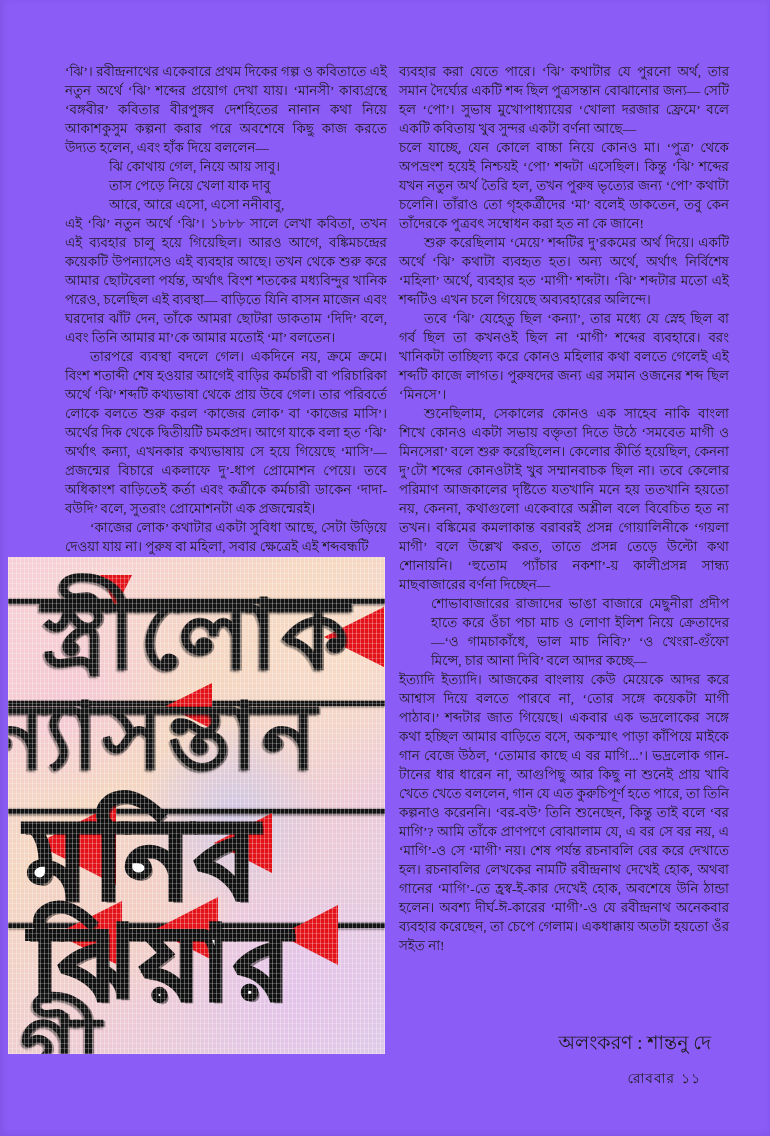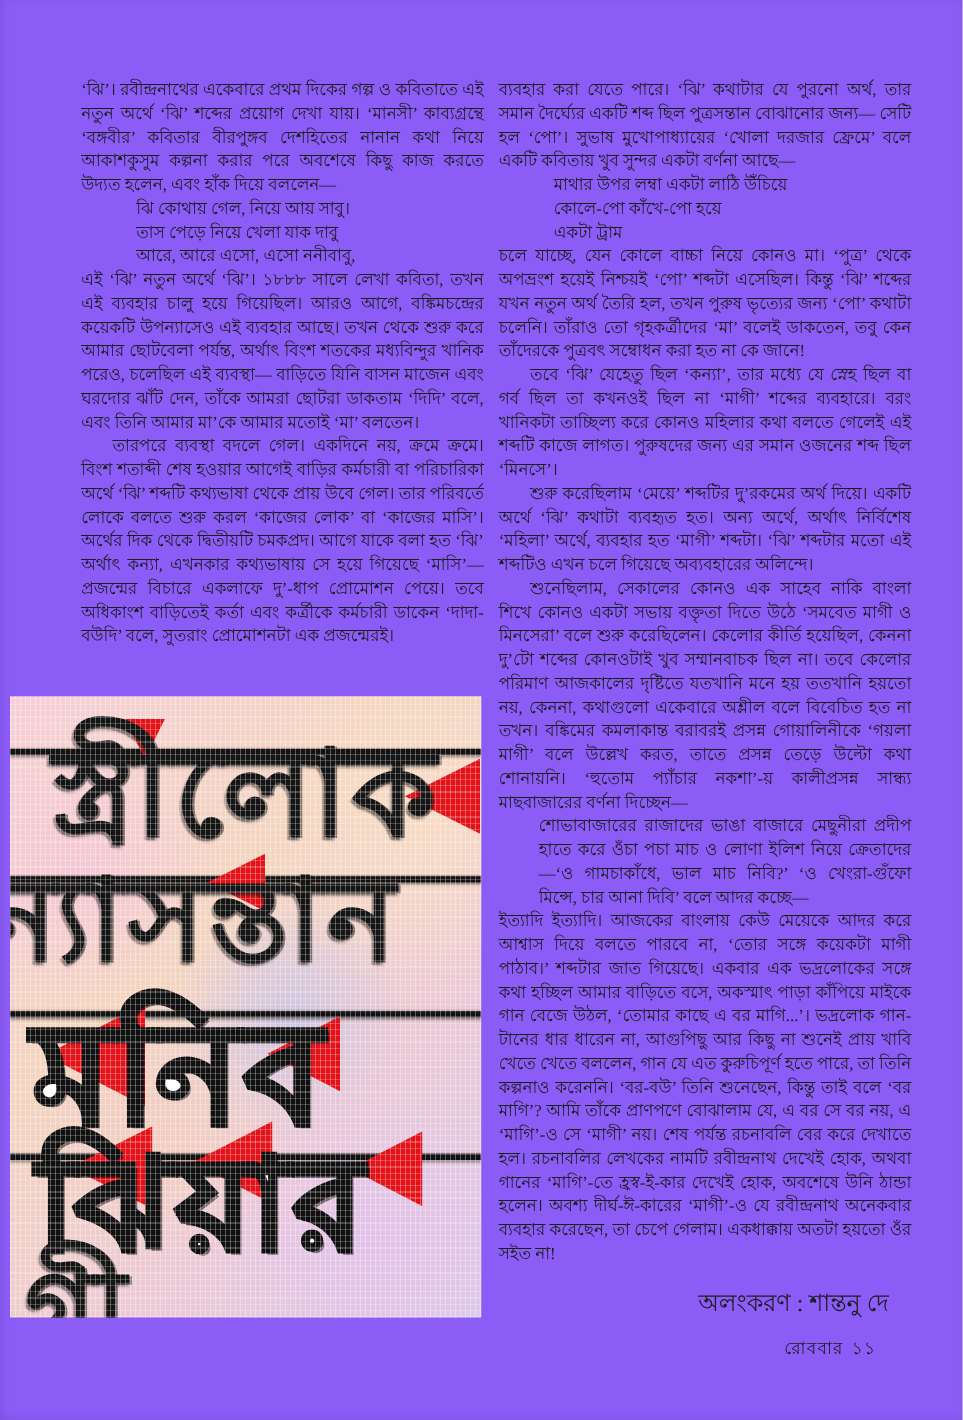--- a/index.html
+++ b/index.html
@@ -74,31 +74,27 @@
 
   <div class="col col-left" id="col-left">
       <p class="para">‘ঝি’। রবীন্দ্রনাথের একেবারে প্রথম দিকের গল্প ও কবিতাতে এই নতুন অর্থে ‘ঝি’ শব্দের প্রয়োগ দেখা যায়। ‘মানসী’ কাব্যগ্রন্থে ‘বঙ্গবীর’ কবিতার বীরপুঙ্গব দেশহিতের নানান কথা নিয়ে আকাশকুসুম কল্পনা করার পরে অবশেষে কিছু কাজ করতে উদ্যত হলেন, এবং হাঁক দিয়ে বললেন—</p>
       <div class="verse">
         <div class="verse-line">ঝি কোথায় গেল, নিয়ে আয় সাবু।</div>
         <div class="verse-line">তাস পেড়ে নিয়ে খেলা যাক দাবু</div>
         <div class="verse-line">আরে, আরে এসো, এসো ননীবাবু,</div>
       </div>
       <p class="para">এই ‘ঝি’ নতুন অর্থে ‘ঝি’। ১৮৮৮ সালে লেখা কবিতা, তখন এই ব্যবহার চালু হয়ে গিয়েছিল। আরও আগে, বঙ্কিমচন্দ্রের কয়েকটি উপন্যাসেও এই ব্যবহার আছে। তখন থেকে শুরু করে আমার ছোটবেলা পর্যন্ত, অর্থাৎ বিংশ শতকের মধ্যবিন্দুর খানিক পরেও, চলেছিল এই ব্যবস্থা— বাড়িতে যিনি বাসন মাজেন এবং ঘরদোর ঝাঁট দেন, তাঁকে আমরা ছোটরা ডাকতাম ‘দিদি’ বলে, এবং তিনি আমার মা’কে আমার মতোই ‘মা’ বলতেন।</p>
       <p class="para indent">তারপরে ব্যবস্থা বদলে গেল। একদিনে নয়, ক্রমে ক্রমে। বিংশ শতাব্দী শেষ হওয়ার আগেই বাড়ির কর্মচারী বা পরিচারিকা অর্থে ‘ঝি’ শব্দটি কথ্যভাষা থেকে প্রায় উবে গেল। তার পরিবর্তে লোকে বলতে শুরু করল ‘কাজের লোক’ বা ‘কাজের মাসি’। অর্থের দিক থেকে দ্বিতীয়টি চমকপ্রদ। আগে যাকে বলা হত ‘ঝি’ অর্থাৎ কন্যা, এখনকার কথ্যভাষায় সে হয়ে গিয়েছে ‘মাসি’— প্রজন্মের বিচারে একলাফে দু’-ধাপ প্রোমোশন পেয়ে। তবে অধিকাংশ বাড়িতেই কর্তা এবং কর্ত্রীকে কর্মচারী ডাকেন ‘দাদা-বউদি’ বলে, সুতরাং প্রোমোশনটা এক প্রজন্মেরই।</p>
+      <p class="para indent">‘কাজের লোক’ কথাটার একটা সুবিধা আছে, সেটা উড়িয়ে দেওয়া যায় না। পুরুষ বা মহিলা, সবার ক্ষেত্রেই এই শব্দবন্ধটি</p>
     </div>
   <div class="col col-right" id="col-right">
       <p class="para">ব্যবহার করা যেতে পারে। ‘ঝি’ কথাটার যে পুরনো অর্থ, তার সমান দৈর্ঘ্যের একটি শব্দ ছিল পুত্রসন্তান বোঝানোর জন্য— সেটি হল ‘পো’। সুভাষ মুখোপাধ্যায়ের ‘খোলা দরজার ফ্রেমে’ বলে একটি কবিতায় খুব সুন্দর একটা বর্ণনা আছে—</p>
-      <div class="verse">
-        <div class="verse-line">মাথার উপর লম্বা একটা লাঠি উঁচিয়ে</div>
-        <div class="verse-line">কোলে-পো কাঁখে-পো হয়ে</div>
-        <div class="verse-line">একটা ট্রাম</div>
-      </div>
       <p class="para">চলে যাচ্ছে, যেন কোলে বাচ্চা নিয়ে কোনও মা। ‘পুত্র’ থেকে অপভ্রংশ হয়েই নিশ্চয়ই ‘পো’ শব্দটা এসেছিল। কিন্তু ‘ঝি’ শব্দের যখন নতুন অর্থ তৈরি হল, তখন পুরুষ ভৃত্যের জন্য ‘পো’ কথাটা চলেনি। তাঁরাও তো গৃহকর্ত্রীদের ‘মা’ বলেই ডাকতেন, তবু কেন তাঁদেরকে পুত্রবৎ সম্বোধন করা হত না কে জানে!</p>
+      <p class="para indent">শুরু করেছিলাম ‘মেয়ে’ শব্দটির দু’রকমের অর্থ দিয়ে। একটি অর্থে ‘ঝি’ কথাটা ব্যবহৃত হত। অন্য অর্থে, অর্থাৎ নির্বিশেষ ‘মহিলা’ অর্থে, ব্যবহার হত ‘মাগী’ শব্দটা। ‘ঝি’ শব্দটার মতো এই শব্দটিও এখন চলে গিয়েছে অব্যবহারের অলিন্দে।</p>
       <p class="para indent">তবে ‘ঝি’ যেহেতু ছিল ‘কন্যা’, তার মধ্যে যে স্নেহ ছিল বা গর্ব ছিল তা কখনওই ছিল না ‘মাগী’ শব্দের ব্যবহারে। বরং খানিকটা তাচ্ছিল্য করে কোনও মহিলার কথা বলতে গেলেই এই শব্দটি কাজে লাগত। পুরুষদের জন্য এর সমান ওজনের শব্দ ছিল ‘মিনসে’।</p>
-      <p class="para indent">শুরু করেছিলাম ‘মেয়ে’ শব্দটির দু’রকমের অর্থ দিয়ে। একটি অর্থে ‘ঝি’ কথাটা ব্যবহৃত হত। অন্য অর্থে, অর্থাৎ নির্বিশেষ ‘মহিলা’ অর্থে, ব্যবহার হত ‘মাগী’ শব্দটা। ‘ঝি’ শব্দটার মতো এই শব্দটিও এখন চলে গিয়েছে অব্যবহারের অলিন্দে।</p>
       <p class="para indent">শুনেছিলাম, সেকালের কোনও এক সাহেব নাকি বাংলা শিখে কোনও একটা সভায় বক্তৃতা দিতে উঠে ‘সমবেত মাগী ও মিনসেরা’ বলে শুরু করেছিলেন। কেলোর কীর্তি হয়েছিল, কেননা দু’টো শব্দের কোনওটাই খুব সম্মানবাচক ছিল না। তবে কেলোর পরিমাণ আজকালের দৃষ্টিতে যতখানি মনে হয় ততখানি হয়তো নয়, কেননা, কথাগুলো একেবারে অশ্লীল বলে বিবেচিত হত না তখন। বঙ্কিমের কমলাকান্ত বরাবরই প্রসন্ন গোয়ালিনীকে ‘গয়লা মাগী’ বলে উল্লেখ করত, তাতে প্রসন্ন তেড়ে উল্টো কথা শোনায়নি। ‘হুতোম প্যাঁচার নকশা’-য় কালীপ্রসন্ন সান্ধ্য মাছবাজারের বর্ণনা দিচ্ছেন—</p>
       <p class="para quote">শোভাবাজারের রাজাদের ভাঙা বাজারে মেছুনীরা প্রদীপ হাতে করে ওঁচা পচা মাচ ও লোণা ইলিশ নিয়ে ক্রেতাদের—‘ও গামচাকাঁধে, ভাল মাচ নিবি?’ ‘ও খেংরা-গুঁফো মিন্সে, চার আনা দিবি’ বলে আদর কচ্ছে—</p>
       <p class="para">ইত্যাদি ইত্যাদি। আজকের বাংলায় কেউ মেয়েকে আদর করে আশ্বাস দিয়ে বলতে পারবে না, ‘তোর সঙ্গে কয়েকটা মাগী পাঠাব।’ শব্দটার জাত গিয়েছে। একবার এক ভদ্রলোকের সঙ্গে কথা হচ্ছিল আমার বাড়িতে বসে, অকস্মাৎ পাড়া কাঁপিয়ে মাইকে গান বেজে উঠল, ‘তোমার কাছে এ বর মাগি...’। ভদ্রলোক গান-টানের ধার ধারেন না, আগুপিছু আর কিছু না শুনেই প্রায় খাবি খেতে খেতে বললেন, গান যে এত কুরুচিপূর্ণ হতে পারে, তা তিনি কল্পনাও করেননি। ‘বর-বউ’ তিনি শুনেছেন, কিন্তু তাই বলে ‘বর মাগি’? আমি তাঁকে প্রাণপণে বোঝালাম যে, এ বর সে বর নয়, এ ‘মাগি’-ও সে ‘মাগী’ নয়। শেষ পর্যন্ত রচনাবলি বের করে দেখাতে হল। রচনাবলির লেখকের নামটি রবীন্দ্রনাথ দেখেই হোক, অথবা গানের ‘মাগি’-তে হ্রস্ব-ই-কার দেখেই হোক, অবশেষে উনি ঠান্ডা হলেন। অবশ্য দীর্ঘ-ঈ-কারের ‘মাগী’-ও যে রবীন্দ্রনাথ অনেকবার ব্যবহার করেছেন, তা চেপে গেলাম। একধাক্কায় অতটা হয়তো ওঁর সইত না!</p>
     </div>
 
   <div class="illustration">
     <div class="matra m1"></div>
     <div class="matra m2"></div>
     <div class="matra m3"></div>
     <div class="matra m4"></div>

